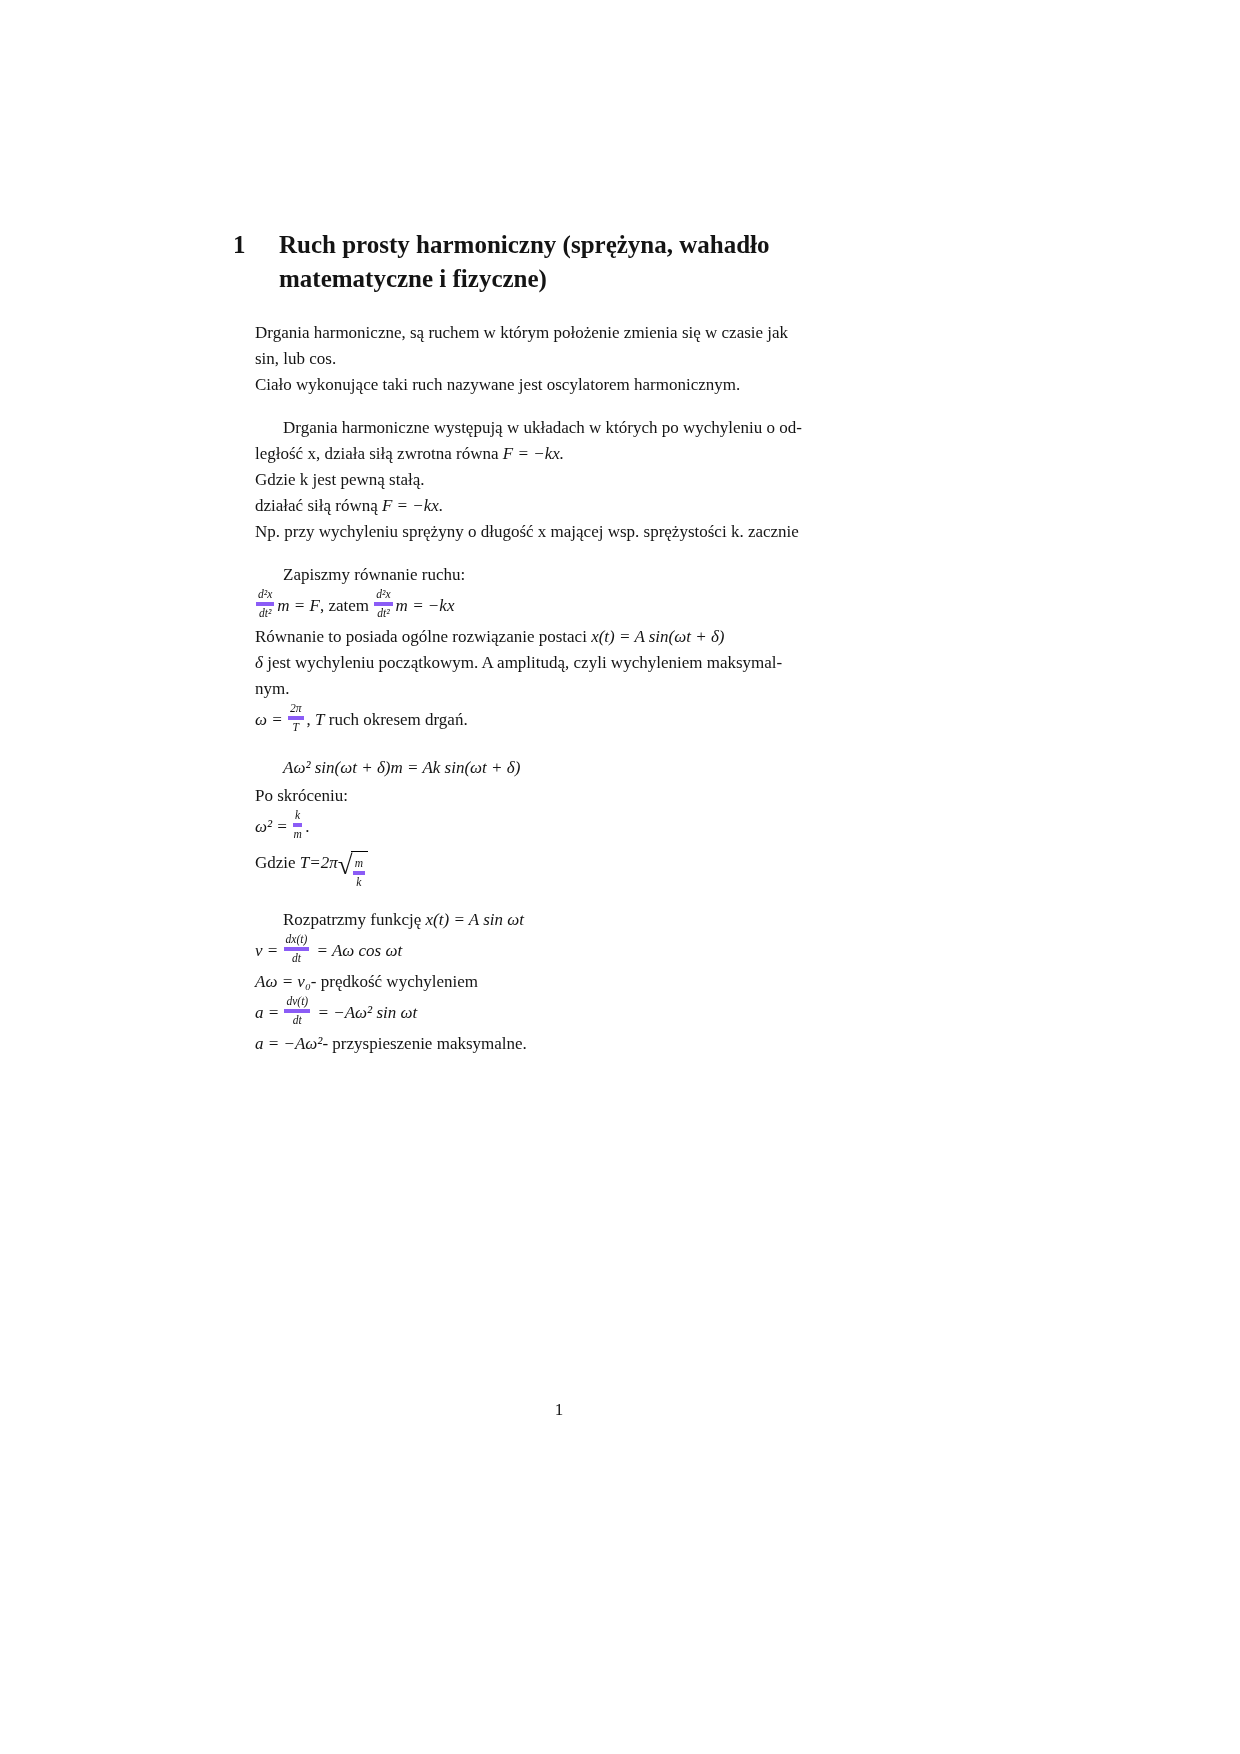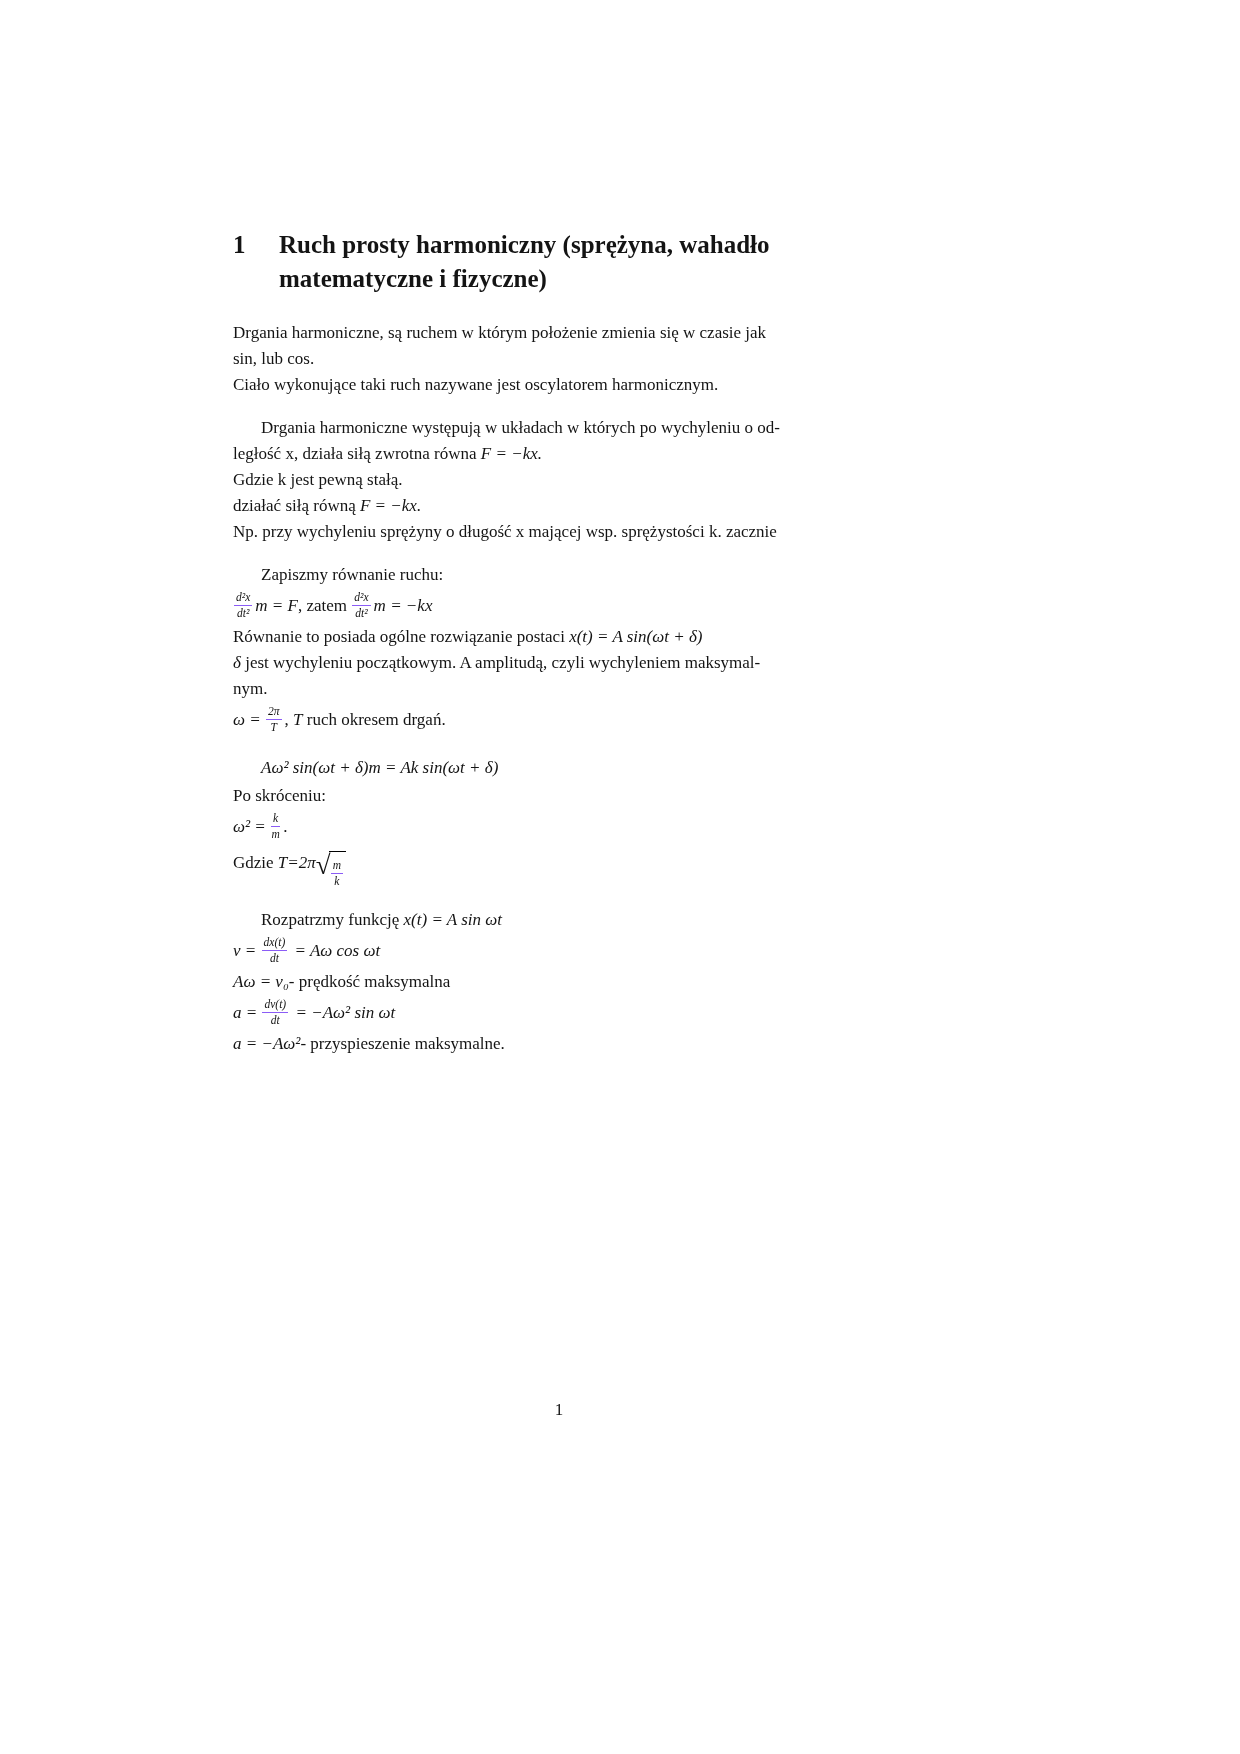--- a/index.html
+++ b/index.html
@@ -10,31 +10,31 @@
     color: #141414;
     font-family: "Liberation Serif", "DejaVu Serif", serif;
   }
   .page { position: relative; width: 1240px; height: 1754px; overflow: hidden; background: #fff; }
   .content { position: absolute; left: 233px; top: 228px; width: 652px; font-size: 17px; line-height: 26px; }
 
   .title { display: flex; font-weight: 700; font-size: 25px; line-height: 34px; margin-bottom: 24px; }
   .title-number { width: 46px; flex: none; }
   .title-text span { display: block; }
 
-  .para { margin-top: 17px; }
+  .para { margin-top: 17px; margin-left: 22px; }
   .para.first { margin-top: 0; }
   .line { min-height: 26px; }
   .indent { text-indent: 28px; }
   .mi { font-style: italic; }
 
   .frac {
     display: inline-block; vertical-align: -0.55em; text-align: center;
     font-size: 11.5px; line-height: 13px; margin: 0 3px 0 1px; font-style: italic;
   }
-  .frac .num { display: block; border-bottom: 1px solid #8b5cf6; padding: 0 2px 1px 2px; text-align: right; }
+  .frac .num { display: block; border-bottom: 4px solid #8b5cf6; padding: 0 2px 1px 2px; text-align: right; }
   .frac .den { display: block; padding-top: 1px; }
   .eqline { line-height: 36px; }
 
   .display-eq { margin-top: 16px; margin-bottom: 2px; font-family: Liberation Serif, serif; }
 
   .sqrt { display: inline-block; white-space: nowrap; }
   .sqrt .sign { display: inline-block; font-size: 27px; vertical-align: -6px; margin-right: -2px; font-style: normal; }
   .sqrt .radicand { display: inline-block; border-top: 1px solid #000; vertical-align: -9px; padding: 2px 3px 0 2px; }
   .sqrt .radicand .frac { vertical-align: middle; margin: 0; }
 
@@ -90,21 +90,21 @@
       <div class="line eqline">
         <span>Gdzie </span><span class="mi">T=2π</span><span class="sqrt"><span class="sign">√</span><span class="radicand"><span class="frac"><span class="num">m</span><span class="den">k</span></span></span></span>
       </div>
     </div>
 
     <div class="para">
       <div class="line indent"><span>Rozpatrzmy funkcję </span><span class="mi">x(t) = A sin ωt</span></div>
       <div class="line eqline">
         <span class="mi">v = </span><span class="frac"><span class="num">dx(t)</span><span class="den">dt</span></span><span class="mi"> = Aω cos ωt</span>
       </div>
-      <div class="line"><span class="mi">Aω = v₀</span><span>- prędkość maksymalna</span></div>
+      <div class="line"><span class="mi">Aω = v₀</span><span>- prędkość wychyleniem</span></div>
       <div class="line eqline">
         <span class="mi">a = </span><span class="frac"><span class="num">dv(t)</span><span class="den">dt</span></span><span class="mi"> = −Aω² sin ωt</span>
       </div>
       <div class="line"><span class="mi">a = −Aω²</span><span>- przyspieszenie maksymalne.</span></div>
     </div>
 
   </div>
 
   <div class="footer">
     <span>1</span>

